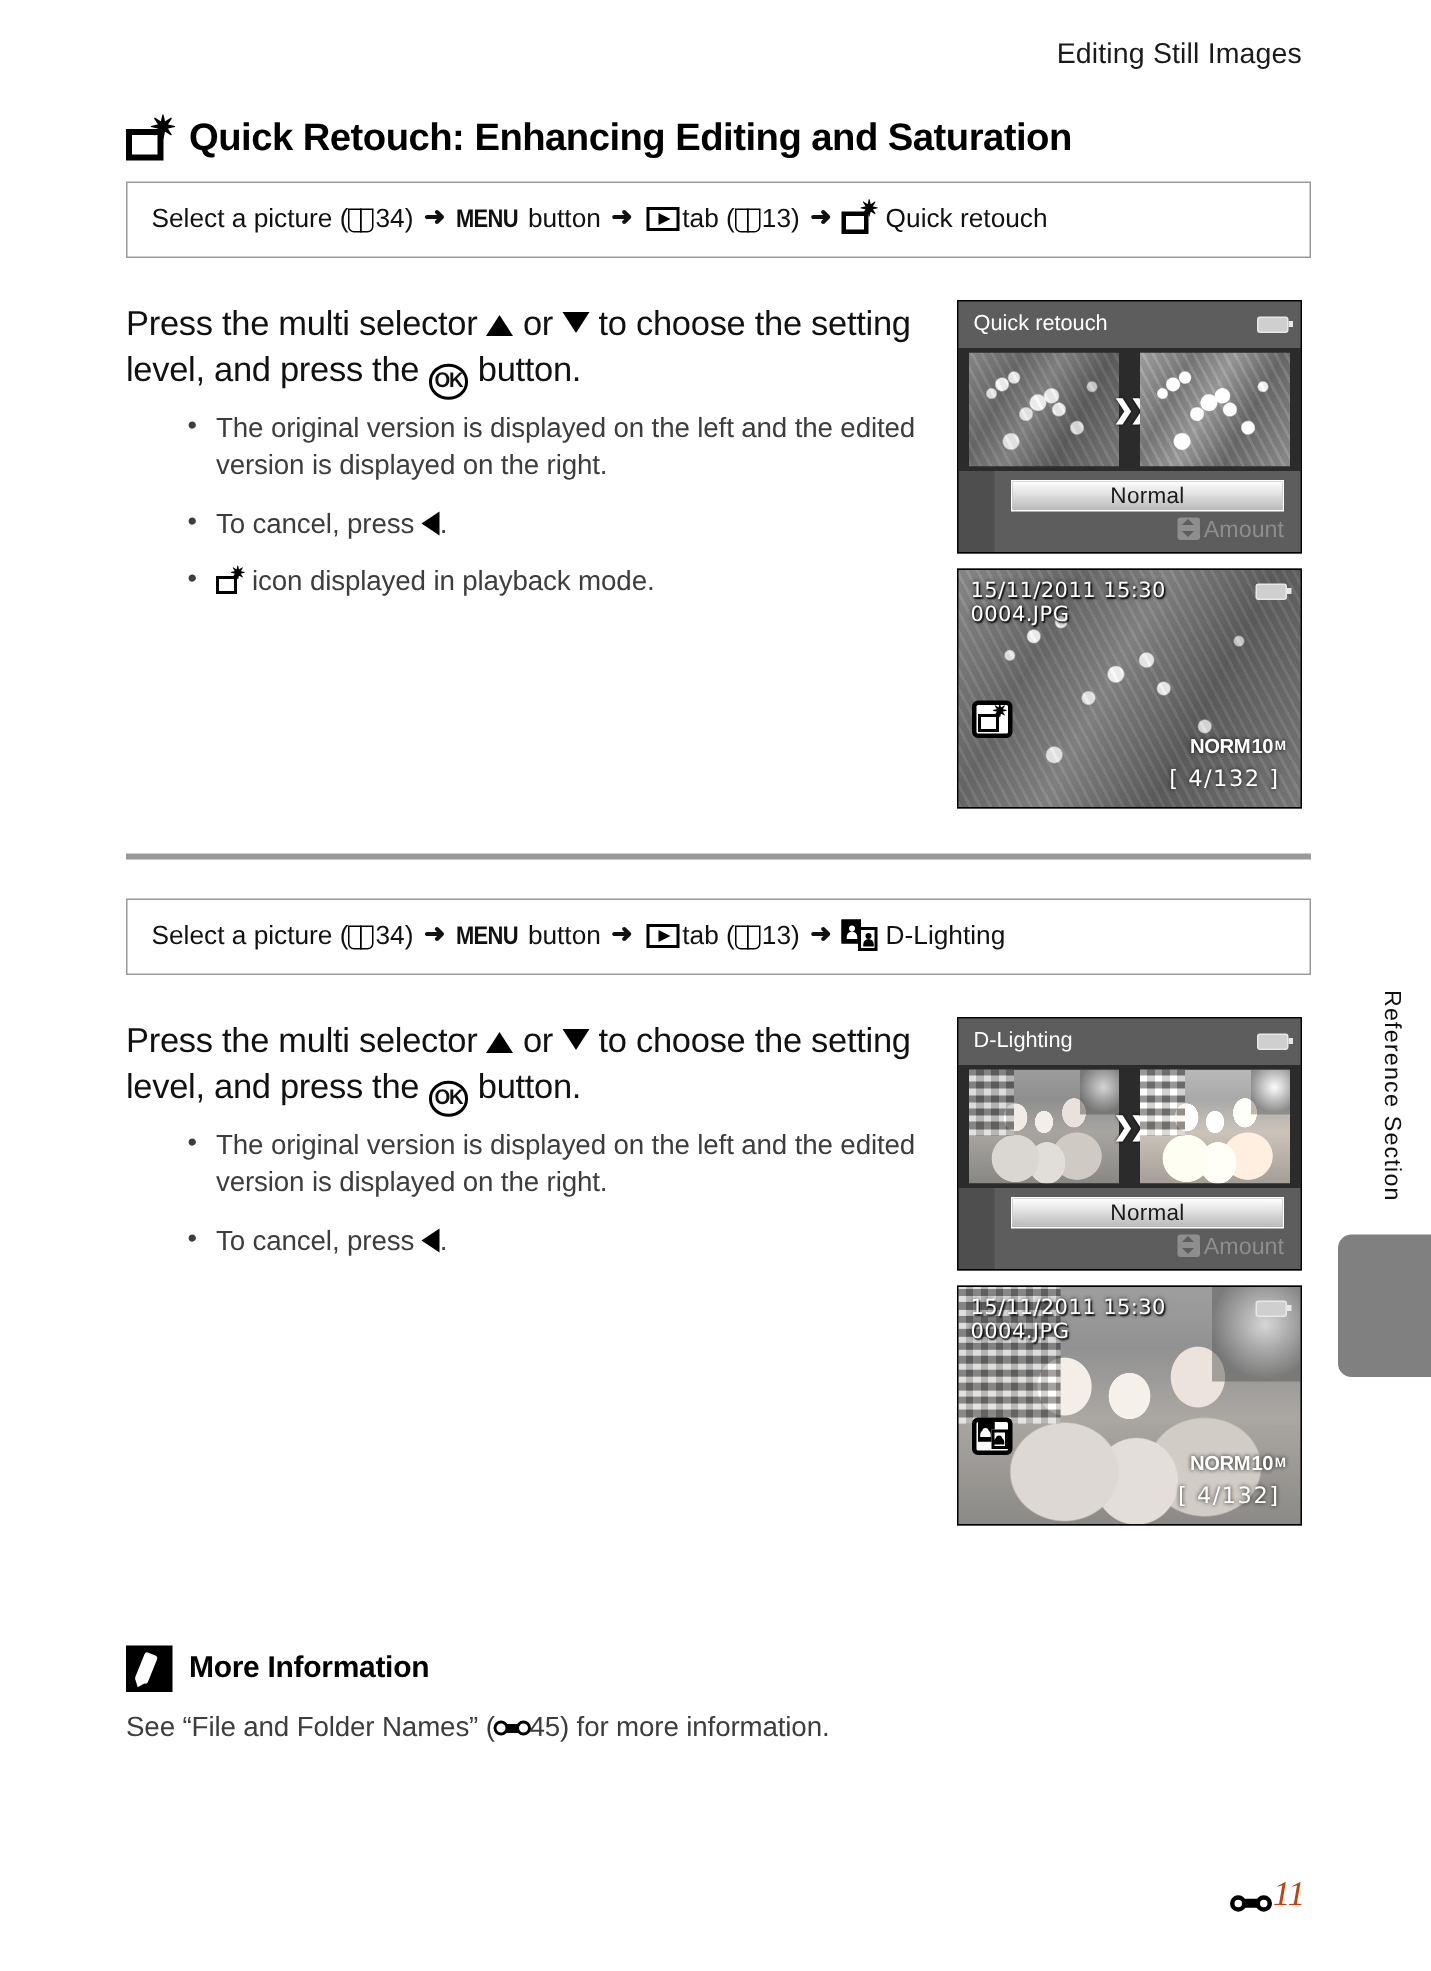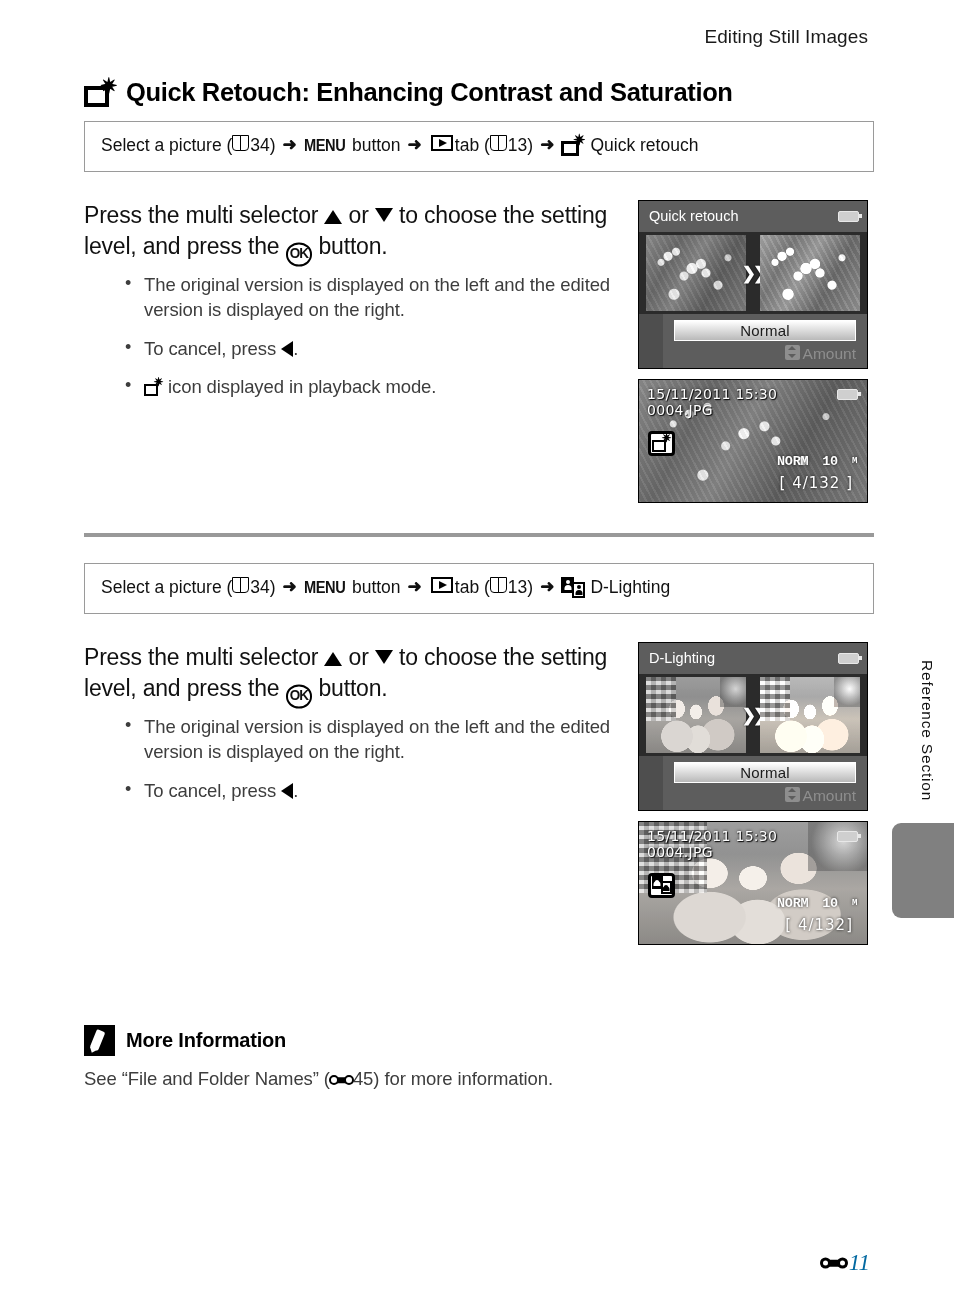--- a/index.html
+++ b/index.html
@@ -46,20 +46,21 @@
   }
   .sec-heading .htext { white-space: nowrap; }
 
   
   .path-box {
     border: 1.5px solid #9a9a9a;
     padding: 13px 16px 14px 16px;
     font-size: 17.5px;
     color: #111;
     display: flex;
+    align-items: center;
     flex-wrap: wrap;
     gap: 0px;
     line-height: 1.25;
     margin-bottom: 28px;
   }
   .path-box .seg { white-space: nowrap; display: inline-flex; align-items: center; }
   .arrow-r {
     font-weight: bold;
     font-size: 17px;
     margin: 0 7px;
@@ -364,21 +365,21 @@
     content: "";
     position: absolute;
     left: 50%; bottom: 1.5px; transform: translateX(-50%);
     border-left: 4px solid transparent;
     border-right: 4px solid transparent;
     border-top: 4.5px solid #5d5d5d;
   }
 
   
   .cam-play {
-    height: 124px;
+    height: 160px;
     position: relative;
     background: #555;
   }
   .play-photo { position: absolute; inset: 0; overflow: hidden; }
   .play-overlay { position: absolute; inset: 0; }
   .pl-date {
     position: absolute; left: 8px; top: 6px;
     color: #fff; font-size: 14px; line-height: 1.15;
     text-shadow: 0 0 3px rgba(0,0,0,.85), 1px 1px 1px rgba(0,0,0,.9);
     letter-spacing: 0.3px;
@@ -391,22 +392,22 @@
     background: #fff;
     border: 3px solid #000;
     border-radius: 4px;
     display: flex; align-items: center; justify-content: center;
   }
   .pl-norm {
     position: absolute; right: 10px; bottom: 33px;
     color: #fff; font-size: 13.5px; font-weight: bold;
     letter-spacing: -0.3px;
     text-shadow: 0 0 3px rgba(0,0,0,.9);
-    font-family: Liberation Mono, monospace;
-    display: flex; align-items: center; gap: 14px;
+    font-family: Liberation Sans, sans-serif;
+    display: flex; align-items: center; gap: 1px;
   }
   .pl-count {
     position: absolute; right: 14px; bottom: 10px;
     color: #fff; font-size: 15px;
     letter-spacing: 1px;
     text-shadow: 0 0 3px rgba(0,0,0,.9);
     font-family: "DejaVu Sans", sans-serif;
     margin-top: 23px;
   }
 
@@ -494,26 +495,26 @@
     background: #808080;
     border-radius: 9px 0 0 9px;
   }
 
   
   .footer {
     position: absolute;
     right: 84px;
     bottom: 38px;
     display: flex;
-    align-items: center;
+    align-items: flex-end;
     gap: 2px;
     font-size: 23px;
     font-style: italic;
     font-family: "Liberation Serif", serif;
-    color: #0369a1;
+    color: #c2410c;
   }
   .footer .icon-dumbbell { width: 26px; height: 15px; vertical-align: -3px; }
   .footer .icon-dumbbell::before { width: 26px; height: 6.5px; }
   .footer .icon-dumbbell .b1, .footer .icon-dumbbell .b2 { width: 11px; height: 11px; border-width: 3px; }
 
   
   .ph { position: absolute; inset: 0; }
   .flowers {
     background:
       radial-gradient(circle at 22% 28%, rgba(255,255,255,.95) 4px, transparent 5px),
@@ -572,21 +573,21 @@
 
 <div class="content">
 
   <div>
 
     <h2 class="sec-heading">
       <span class="icon-qr big">
         <span class="frame"></span>
           <span class="spark">✷</span>
       </span>
-      <span class="htext">Quick Retouch: Enhancing Contrast and Saturation</span>
+      <span class="htext">Quick Retouch: Enhancing Editing and Saturation</span>
     </h2>
 
     <div class="path-box">
       <span class="seg">Select a picture (</span>
       <span class="icon-book"></span>
       <span class="seg">34</span>
       <span class="seg">)</span>
       <span class="arrow-r">➜</span>
       <span class="icon-menu">MENU</span>
       <span class="seg"> button</span>

